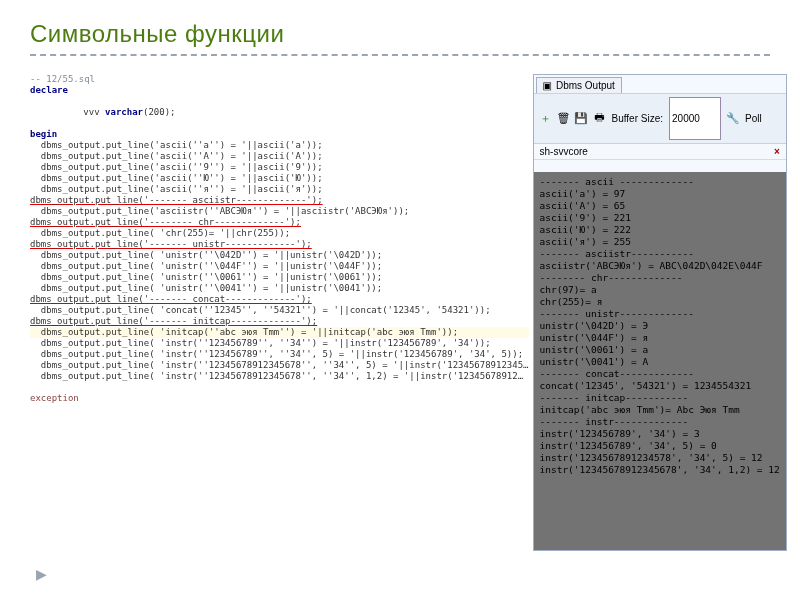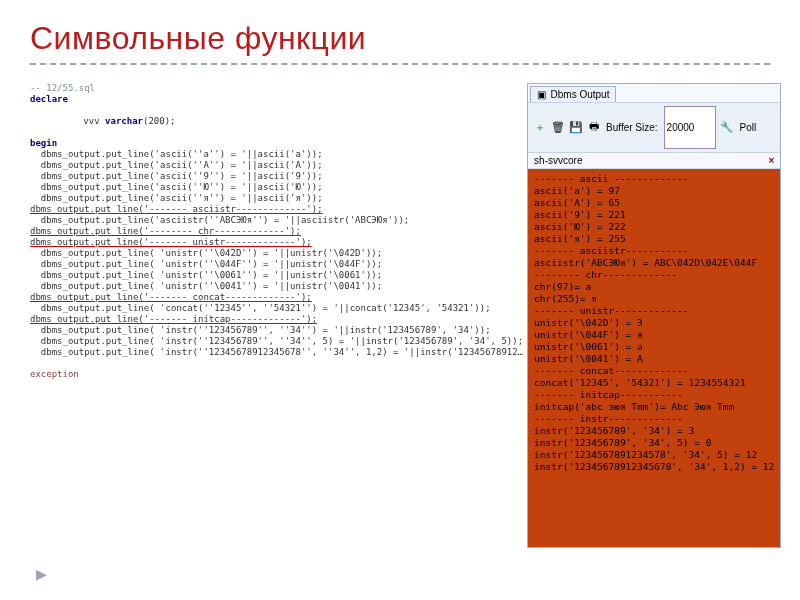--- a/index.html
+++ b/index.html
@@ -1,17 +1,17 @@
 <!DOCTYPE html>
 <html><head>
 <meta charset="utf-8">
 <style>
   html,body{margin:0;padding:0;font-family:Arial,Helvetica,sans-serif;background:#fff;}
   .page{width:800px;height:600px;box-sizing:border-box;padding:20px 30px;}
-  h1{font-size:32px;font-weight:400;color:#b91c1c;letter-spacing:.5px;
+  h1{font-size:24px;font-weight:400;color:#4d7c0f;letter-spacing:.5px;
      border-bottom:2px dashed #9aa5af;padding-bottom:6px;margin:0 0 18px 0;}
   .workarea{display:flex;gap:4px;}
   .code-pane{flex:1;font:9px/11px Consolas,Menlo,monospace;color:#333;}
   .code-line{white-space:pre;}
   .kw{color:#000080;font-weight:bold;}
   .cm{color:#7e8a97;}
   .i1{padding-left:10px;}
   .i0{padding-left:0;}
   .u-red{text-decoration:underline;text-decoration-color:#d00;}
   .hl-y{background:#fffbe5;}
@@ -22,22 +22,22 @@
           padding:2px 6px;margin:2px 0 0 2px;}
   .op-toolbar{display:flex;align-items:center;gap:6px;background:#eaf0f8;
               border-top:1px solid #c6d2e6;border-bottom:1px solid #c6d2e6;
               padding:3px 6px;font-size:10px;}
   .op-toolbar .ico{display:inline-flex;width:12px;height:12px;align-items:center;
                    justify-content:center;font-size:11px;}
   .buf-input{width:46px;border:1px solid #98a;font-size:10px;padding:15px 2px;}
   .db-row{display:flex;align-items:center;gap:20px;font-size:10px;
           padding:2px 6px;border-bottom:1px solid #d4dce8;}
   .db-row .x{color:#a00;font-weight:bold;}
-  .output-body{background:#c2410c;font:9.5px/12px Consolas,monospace;color:#000;
-               padding:4px 6px;height:370px;white-space:pre;overflow:hidden;}
+  .output-body{background:#737373;font:9.5px/12px Consolas,monospace;color:#000;
+               padding:4px 6px;height:370px;white-space:pre;overflow:hidden;margin-top:12px;}
   .arrow{position:absolute;bottom:18px;left:36px;color:#9aa5af;font-size:14px;}
   .page{position:relative;}
 </style>
 </head>
 <body>
 
 <div class="page">
   <h1>Символьные функции</h1>
 
   <div class="workarea">
@@ -51,30 +51,33 @@
       <div class="code-line"><span class="kw">begin</span></div>
 
       <div class="code-line i0">  dbms_output.put_line('ascii(''a'') = '||ascii('a'));</div>
       <div class="code-line i0">  dbms_output.put_line('ascii(''A'') = '||ascii('A'));</div>
       <div class="code-line i0">  dbms_output.put_line('ascii(''9'') = '||ascii('9'));</div>
       <div class="code-line i0">  dbms_output.put_line('ascii(''Ю'') = '||ascii('Ю'));</div>
       <div class="code-line i0">  dbms_output.put_line('ascii(''я'') = '||ascii('я'));</div>
       <div class="code-line i0 u-red">dbms_output.put_line('------- asciistr-------------');</div>
       <div class="code-line i0">  dbms_output.put_line('asciistr(''ABCЭЮя'') = '||asciistr('ABCЭЮя'));</div>
       <div class="code-line i0 u-red">dbms_output.put_line('-------- chr-------------');</div>
+      <div class="code-line i0">  dbms_output.put_line( 'chr(255)= '||chr(255));</div>
       <div class="code-line i0 u-red">dbms_output.put_line('------- unistr-------------');</div>
       <div class="code-line i0">  dbms_output.put_line( 'unistr(''\042D'') = '||unistr('\042D'));</div>
       <div class="code-line i0">  dbms_output.put_line( 'unistr(''\044F'') = '||unistr('\044F'));</div>
       <div class="code-line i0">  dbms_output.put_line( 'unistr(''\0061'') = '||unistr('\0061'));</div>
       <div class="code-line i0">  dbms_output.put_line( 'unistr(''\0041'') = '||unistr('\0041'));</div>
       <div class="code-line i0 u-red">dbms_output.put_line('------- concat-------------');</div>
       <div class="code-line i0">  dbms_output.put_line( 'concat(''12345'', ''54321'') = '||concat('12345', '54321'));</div>
       <div class="code-line i0 u-red">dbms_output.put_line('------- initcap-------------');</div>
+      <div class="code-line i0 hl-y">  dbms_output.put_line( 'initcap(''abc эюя Tmm'') = '||initcap('abc эюя Tmm'));</div>
       <div class="code-line i0">  dbms_output.put_line( 'instr(''123456789'', ''34'') = '||instr('123456789', '34'));</div>
       <div class="code-line i0">  dbms_output.put_line( 'instr(''123456789'', ''34'', 5) = '||instr('123456789', '34', 5));</div>
+      <div class="code-line i0">  dbms_output.put_line( 'instr(''12345678912345678'', ''34'', 5) = '||instr('12345678912345…</div>
       <div class="code-line i0">  dbms_output.put_line( 'instr(''12345678912345678'', ''34'', 1,2) = '||instr('12345678912…</div>
 
       <div class="code-line">&nbsp;</div>
       <div class="code-line brown">exception</div>
     </div>
 
     <div class="output-pane">
       <span class="op-tab">
         <span>▣</span>
         <span>Dbms Output</span>

